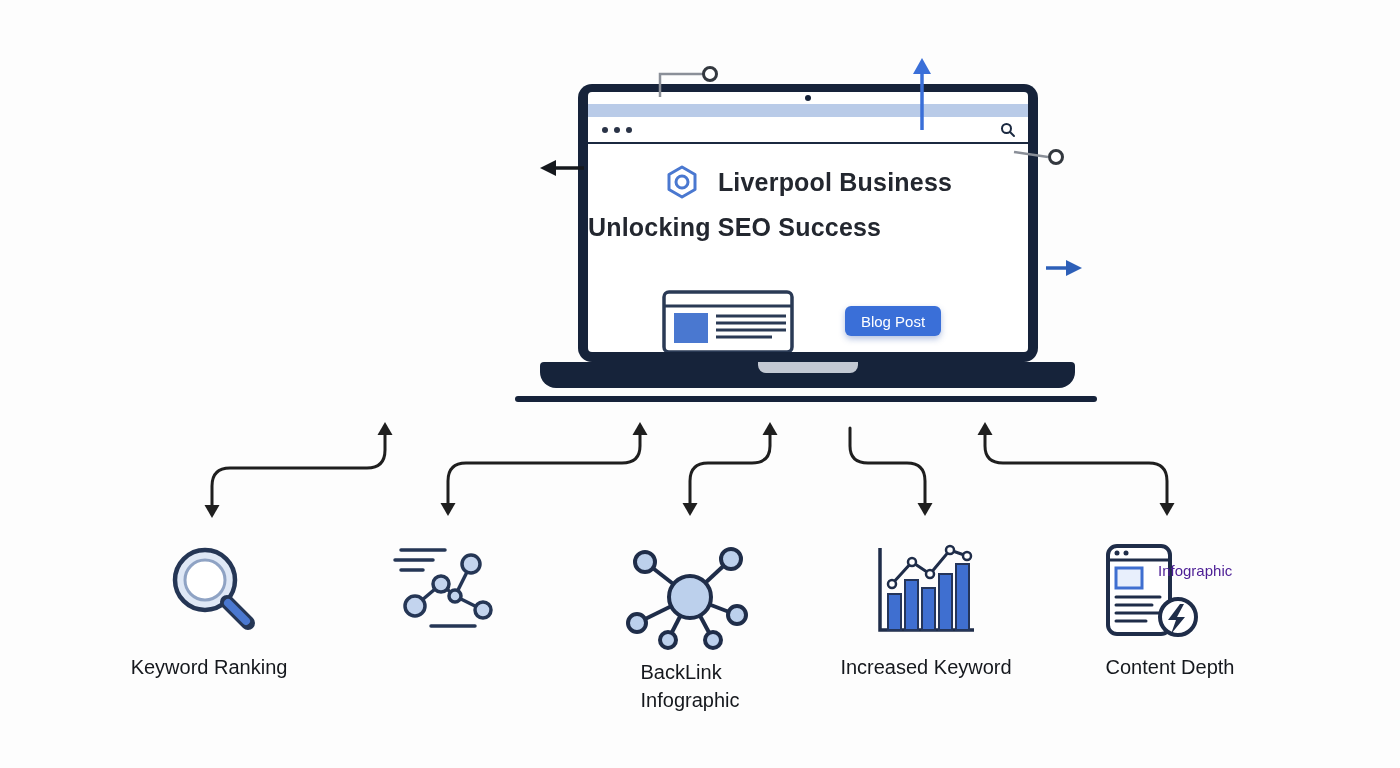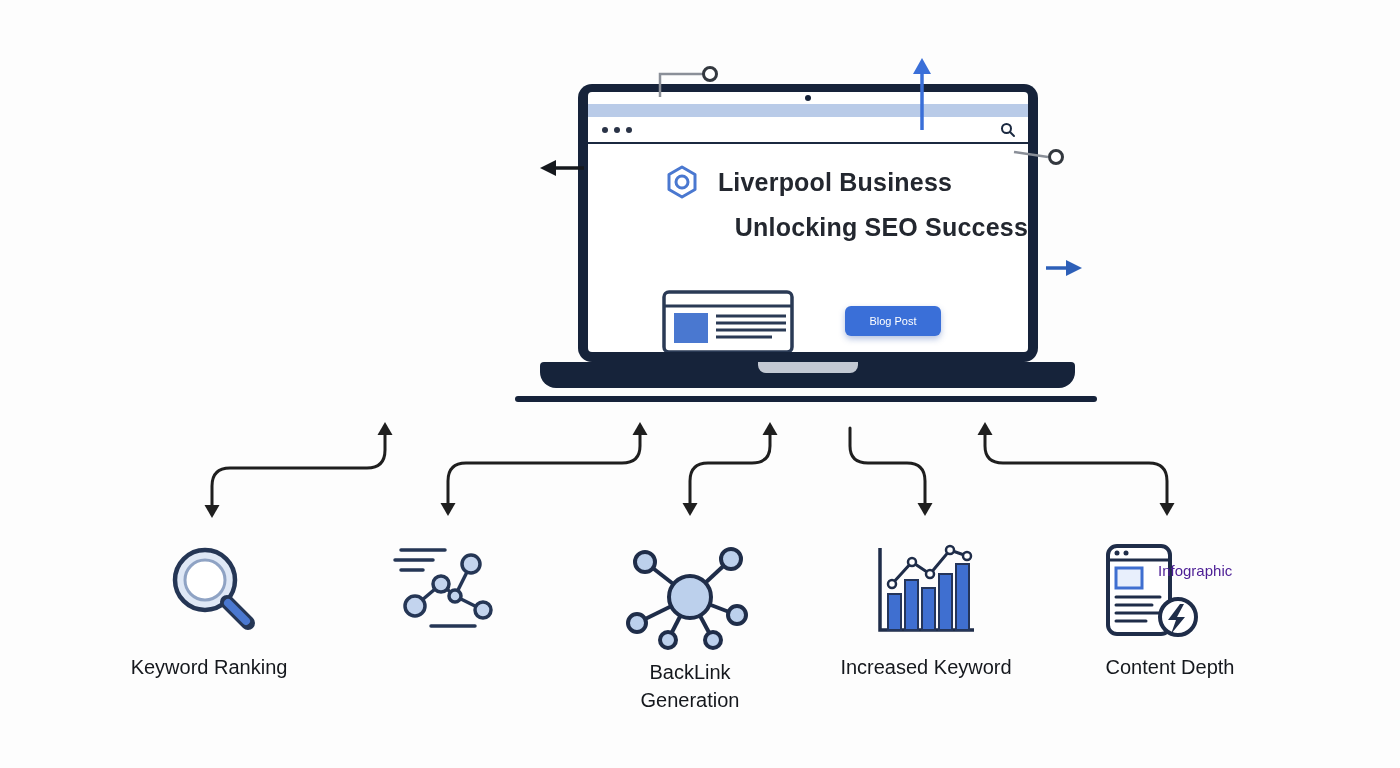--- a/index.html
+++ b/index.html
@@ -14,39 +14,39 @@
            width:6px;height:6px;border-radius:50%;background:#16233a;}
   .url-strip{margin-top:12px;height:13px;background:#b9cbe8;}
   .toolbar{height:25px;display:flex;align-items:center;justify-content:space-between;
            border-bottom:2px solid #1b2940;background:#fff;}
   .win-dots{display:flex;gap:6px;margin-left:14px;}
   .win-dots span{width:6px;height:6px;border-radius:50%;background:#2a3347;}
   .search-glyph{margin-right:12px;}
   .page{position:relative;height:208px;}
   .title-row{display:flex;align-items:center;justify-content:center;gap:18px;margin-top:20px;}
   .title1,.title2{font-size:25px;font-weight:600;color:#23272f;letter-spacing:.2px;}
-  .title2{text-align:right;margin-top:13px;}
+  .title2{text-align:left;margin-top:13px;}
   .blog-btn{position:absolute;left:257px;top:142px;width:96px;height:30px;background:#3a6fd8;color:#fff;
-            border:none;border-radius:6px;font-family:"Liberation Sans",sans-serif;font-size:11px;
+            border:none;border-radius:6px;font-family:"Liberation Sans",sans-serif;font-size:15px;
             font-weight:500;box-shadow:0 3px 6px rgba(40,80,170,.35);cursor:pointer;}
   .wireframe{position:absolute;left:74px;top:126px;}
   .base{position:absolute;left:540px;top:362px;width:535px;height:26px;background:#16233a;
         border-radius:4px 4px 16px 16px;z-index:2;}
   .notch{position:absolute;left:50%;transform:translateX(-50%);top:0;width:100px;height:11px;
          background:#c3c9d3;border-radius:0 0 8px 8px;}
   .base-line{position:absolute;left:515px;top:396px;width:582px;height:6px;background:#16233a;
              border-radius:3px;z-index:2;}
 
   
   .deco{position:absolute;left:0;top:0;z-index:5;pointer-events:none;}
 
   
   .icon{position:absolute;}
   .label{position:absolute;transform:translateX(-50%);font-size:20px;font-weight:500;color:#15181d;
-         text-align:center;white-space:pre-line;line-height:28px;}
+         white-space:pre-line;line-height:28px;}
   .callout{position:absolute;left:1158px;top:562px;font-size:15px;font-weight:500;color:#4c1d95;}
 </style>
 </head>
 <body>
 
 <div>
   <div class="screen">
     <div class="screen-inner">
       <div class="cam-dot"></div>
       <div class="url-strip"></div>
@@ -227,16 +227,16 @@
     <line x1="14" y1="75" x2="58" y2="75"></line>
     <line x1="14" y1="83" x2="44" y2="83"></line>
   </g>
   <circle cx="76" cy="79" r="18" fill="#fff" stroke="#1f2d49" stroke-width="4"></circle>
   <path d="M78 66 L66 82 h8 l-5 14 l14 -17 h-8 l7 -13 z" fill="#1f2d49"></path>
 </svg>
 
 <div class="label" style="left:209px;top:653px;">Keyword Ranking</div>
 <div class="label" style="left:450px;top:653px;"></div>
 <div class="label" style="left:690px;top:658px;">BackLink
-Generation</div>
+Infographic</div>
 <div class="label" style="left:926px;top:653px;">Increased Keyword</div>
 <div class="label" style="left:1170px;top:653px;">Content Depth</div>
 <div class="callout">Infographic</div>
 
 </body></html>

